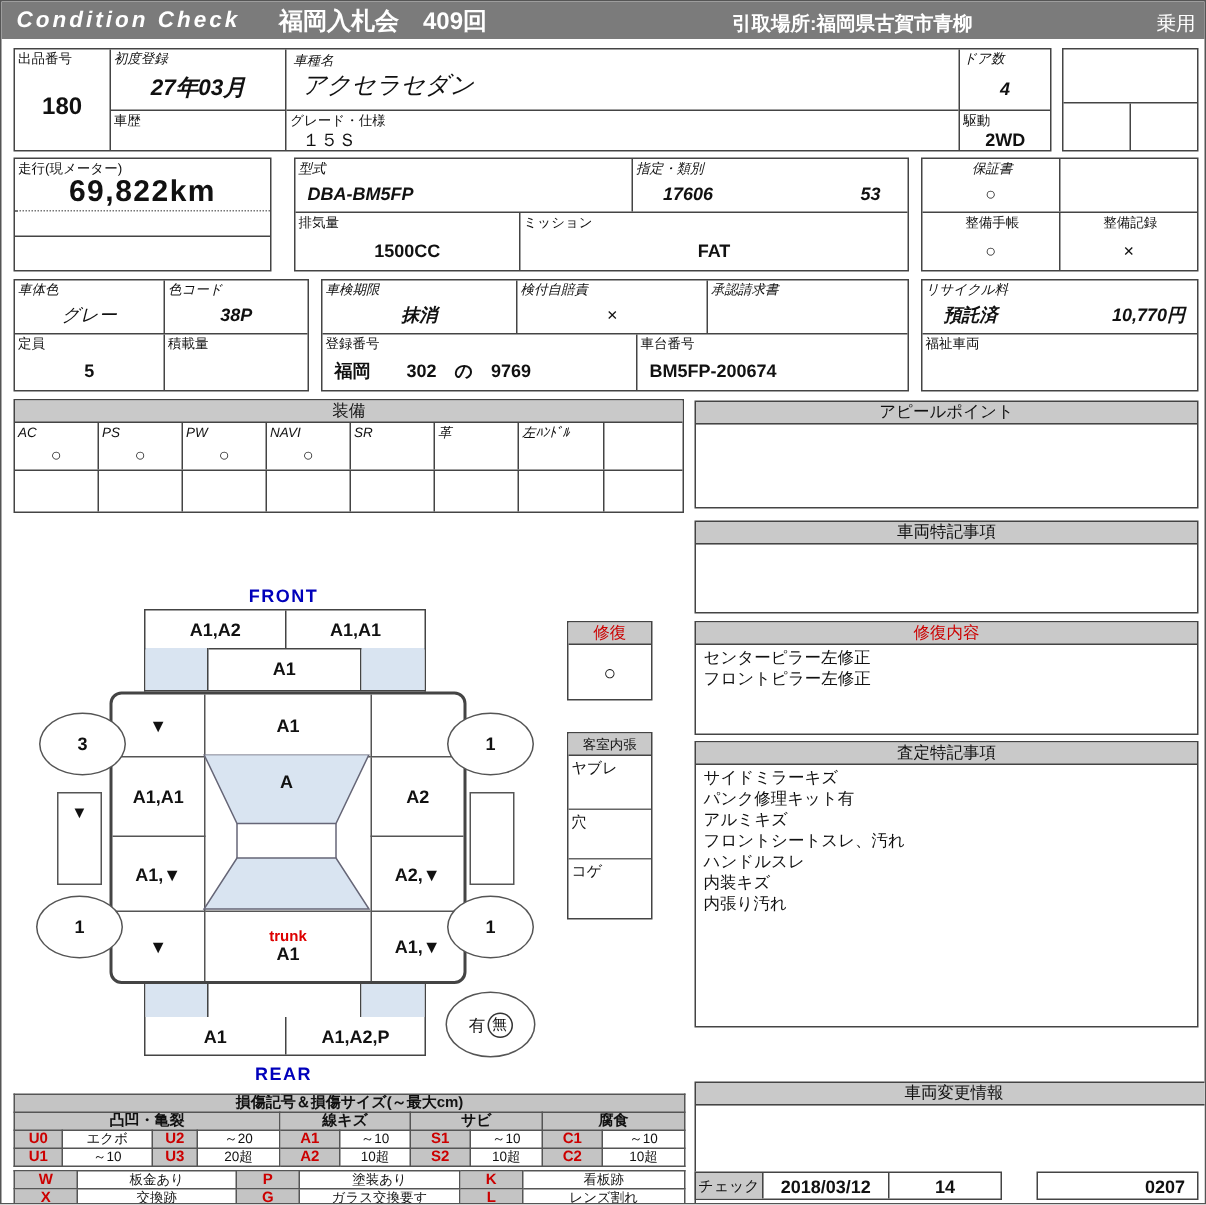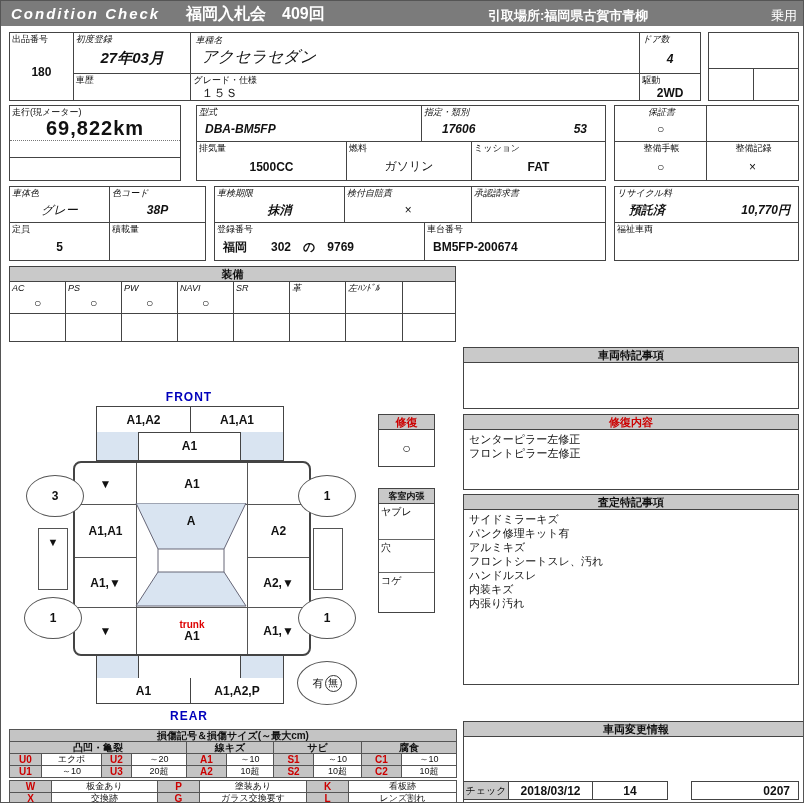--- a/index.html
+++ b/index.html
@@ -17,21 +17,21 @@
   .row{display:flex;flex-direction:row;box-sizing:border-box;}
   .c{position:relative;box-sizing:border-box;display:flex;flex-direction:column;overflow:hidden;}
   .br{border-right:1px solid #444;} .bb{border-bottom:1px solid #444;font-style:italic;} .bbd{border-bottom:1px dotted #777;}
   .lb{font-size:9px;line-height:10px;padding:1px 0 0 2px;white-space:nowrap;}
   .vl{flex:1;display:flex;align-items:center;justify-content:center;font-size:14px;white-space:nowrap;}
   .vl.b{font-weight:bold;}
   .vl.left{justify-content:flex-start;padding-left:8px;}
   .vl.sm{font-size:12px;}
   .bigval{font-size:20px;font-weight:bold;letter-spacing:1px;}
   .panel{border:1px solid #444;background:#fff;display:flex;flex-direction:column;}
-  .phead{background:#c9c9c9;border-bottom:1px solid #444;text-align:center;font-size:11px;font-weight:bold;line-height:14px;height:14px;flex:none;}
+  .phead{background:#c9c9c9;border-bottom:1px solid #444;text-align:center;font-size:11px;font-weight:normal;line-height:14px;height:14px;flex:none;}
   .phead.red{color:#c00;}
   .pbody{flex:1;padding:2px 5px;font-size:11px;line-height:14px;white-space:pre-line;}
   .dcell{display:flex;align-items:center;justify-content:center;font-size:12px;font-weight:bold;white-space:nowrap;box-sizing:border-box;position:relative;}
   .blue{background:#d9e4f1;}
   .oval{border:1px solid #555;border-radius:50%;background:#fff;display:flex;align-items:center;justify-content:center;font-size:12px;font-weight:bold;}
   .dirlabel{color:#0000bb;font-weight:bold;font-size:12px;text-align:center;letter-spacing:1px;}
   .carbody{border:2px solid #444;border-radius:8px;background:#fff;display:grid;grid-template-columns:62px 110px 62px;grid-template-rows:42px 53px 50px 46px;}
   .cb{box-sizing:border-box;display:flex;align-items:center;justify-content:center;font-size:12px;font-weight:bold;position:relative;}
   .cb.l{border-right:1px solid #555;} .cb.r{border-left:1px solid #555;} .cb.hb{border-bottom:1px solid #555;}
   table.lg{border-collapse:collapse;table-layout:fixed;width:447px;font-size:9px;}
@@ -50,21 +50,21 @@
   <div class="abs topbar">
     <span class="brand">Condition  Check</span>
     <span class="aucttitle">福岡入札会　409回</span>
     <span class="pickup">引取場所:福岡県古賀市青柳</span>
     <span class="categ">乗用</span>
   </div>
 
   <div class="abs box" style="left:8px;top:31px;width:692px;height:69px;">
     <div class="c br" style="width:64px;">
       <span class="lb">出品番号</span>
-      <span class="vl b" style="font-size:12px;">180</span>
+      <span class="vl b" style="font-size:16px;">180</span>
     </div>
     <div class="col br" style="width:118px;">
       <div class="c bb" style="height:41px;">
         <span class="lb">初度登録</span>
         <span class="vl b" style="font-size:15px;">27年03月</span>
       </div>
       <div class="c" style="flex:1;">
         <span class="lb">車歴</span>
         <span class="vl"></span>
       </div>
@@ -120,24 +120,20 @@
         <span class="vl b sm" style="justify-content:space-between;padding:0 18px 0 20px;">
           <span>17606</span>
           <span>53</span>
         </span>
       </div>
     </div>
     <div class="row" style="flex:1;">
       <div class="c br" style="width:150px;">
         <span class="lb">排気量</span>
         <span class="vl b sm">1500CC</span>
-      </div>
-      <div class="c br" style="width:125px;">
-        <span class="lb">燃料</span>
-        <span class="vl sm">ガソリン</span>
       </div>
       <div class="c" style="flex:1;">
         <span class="lb">ミッション</span>
         <span class="vl b sm">FAT</span>
       </div>
     </div>
   </div>
 
   <div class="abs box col" style="left:613px;top:104px;width:185px;height:76px;text-align:center;">
     <div class="row bb" style="height:36px;">
@@ -264,20 +260,24 @@
         <div class="c br" style="width:56px;"></div>
         <div class="c br" style="width:56px;"></div>
         <div class="c br" style="width:56px;"></div>
         <div class="c br" style="width:56px;"></div>
         <div class="c br" style="width:56px;"></div>
         <div class="c br" style="width:57px;"></div>
         <div class="c" style="flex:1;"></div>
     </div>
   </div>
 
+  <div class="abs panel" style="left:462px;top:266px;width:336px;height:72px;">
+    <div class="phead">アピールポイント</div>
+    <div class="pbody"></div>
+  </div>
   <div class="abs panel" style="left:462px;top:346px;width:336px;height:62px;">
     <div class="phead">車両特記事項</div>
     <div class="pbody"></div>
   </div>
   <div class="abs panel" style="left:462px;top:413px;width:336px;height:76px;">
     <div class="phead red">修復内容</div>
     <div class="pbody">センターピラー左修正
 フロントピラー左修正</div>
   </div>
   <div class="abs panel" style="left:462px;top:493px;width:336px;height:191px;">

